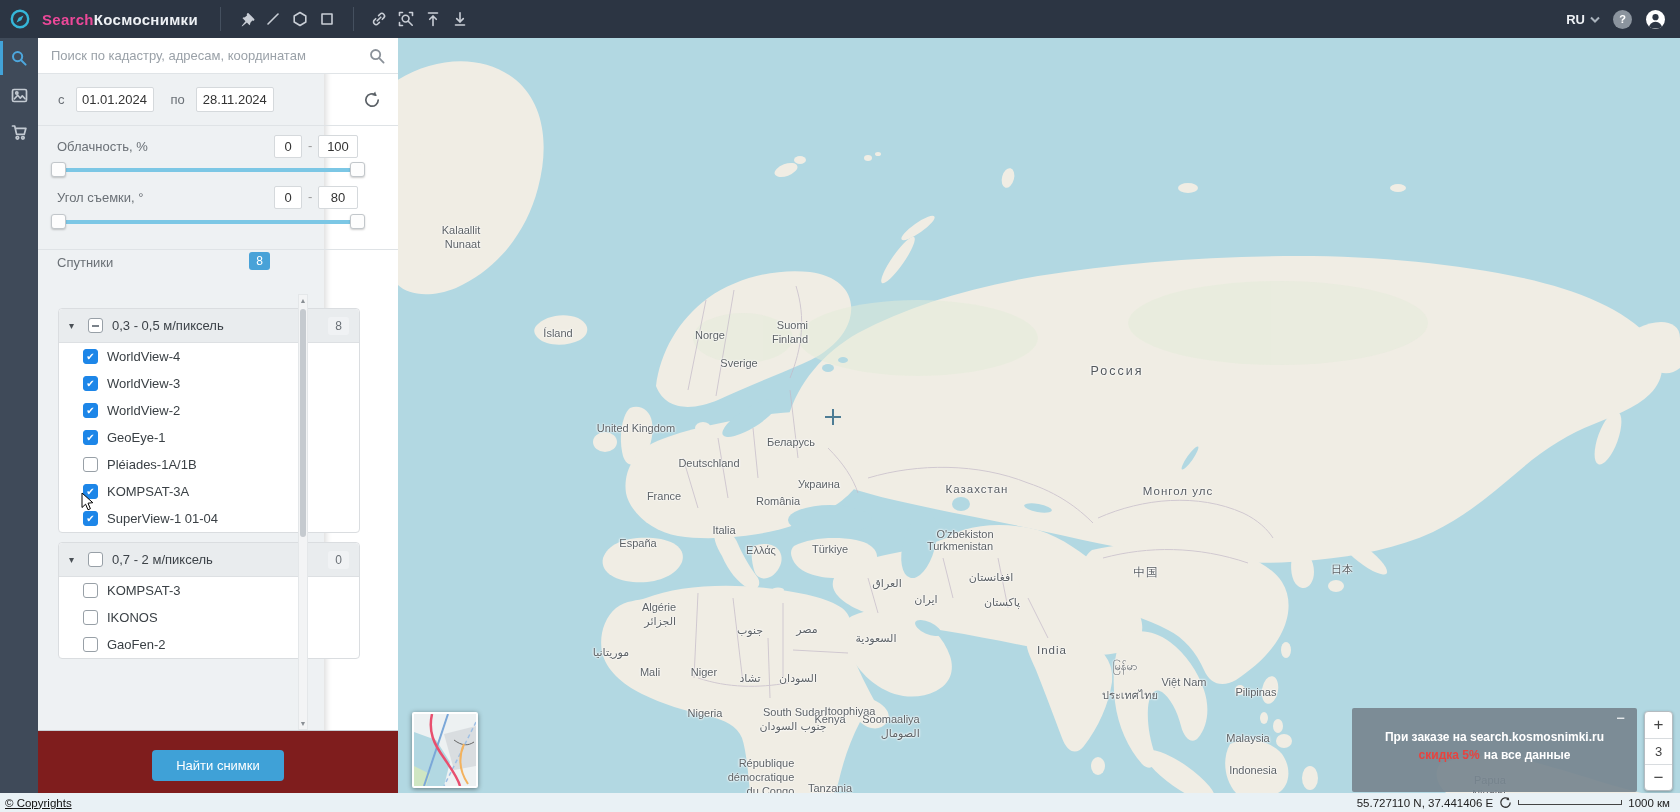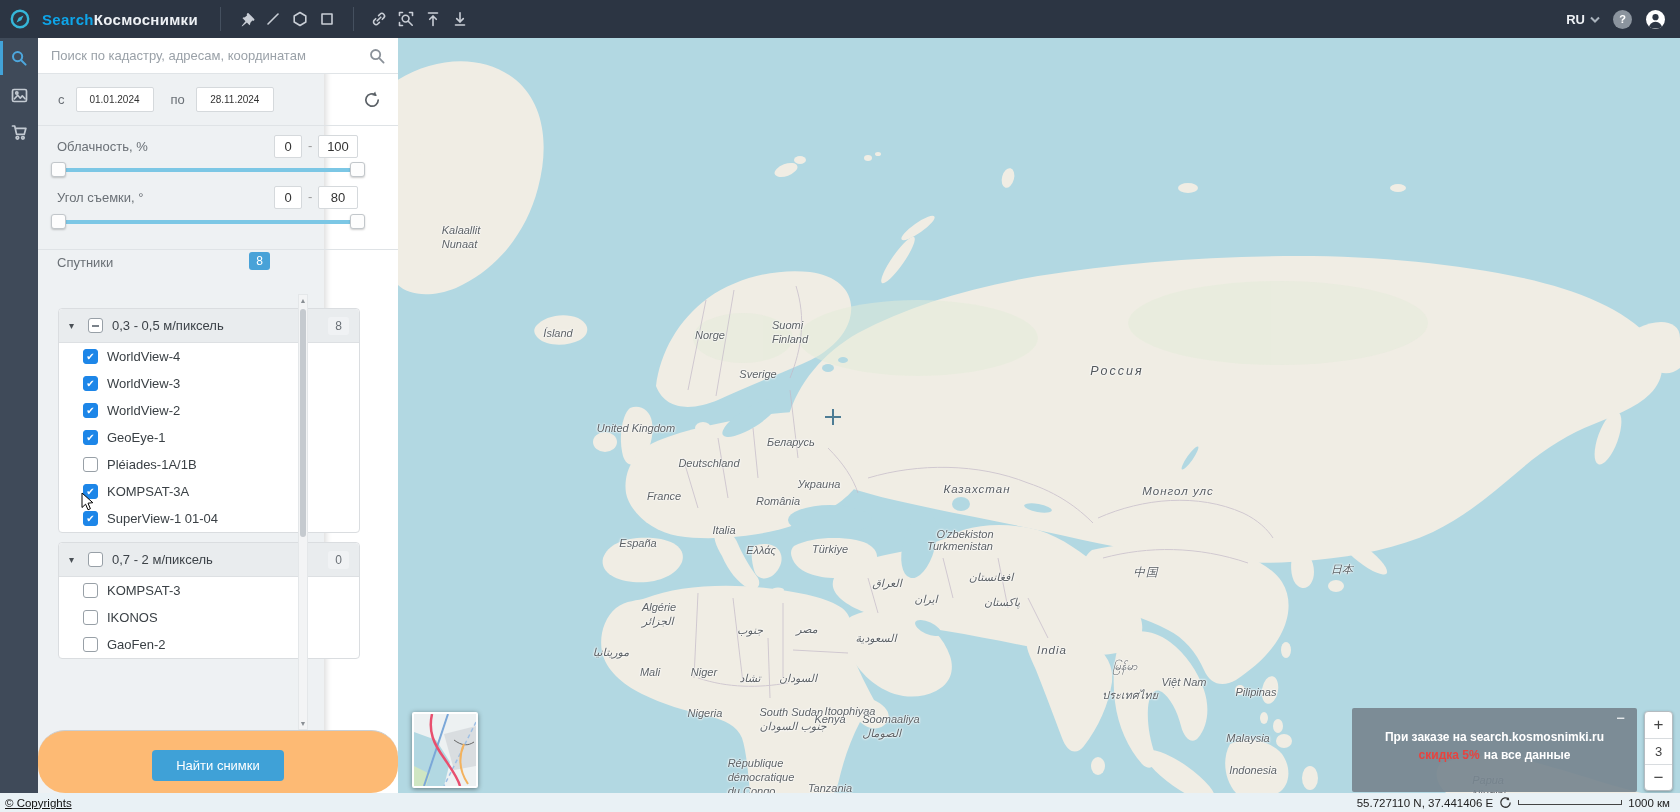--- a/index.html
+++ b/index.html
@@ -7,21 +7,21 @@
     --water:#b2d8e2; --land:#f0ede4; --notif:#77868f; --red:#e8433f; --badge:#48a2d8;
   }
   *{margin:0;padding:0;box-sizing:border-box;font-family:"Liberation Sans","DejaVu Sans",sans-serif;}
   html,body{width:1680px;height:812px;overflow:hidden;background:#fff;}
   body{position:relative;font-size:13px;color:#333;}
 
   
   .topbar{position:absolute;left:0;top:0;width:1680px;height:38px;background:var(--topbar);display:flex;align-items:center;z-index:40;}
   .logo{width:22px;height:22px;margin-left:9px;flex:none;}
   .brand{margin-left:11px;font-size:15px;font-weight:bold;letter-spacing:.3px;white-space:nowrap;}
-  .brand .b1{color:#0ea5e9;} .brand .b2{color:#eef1f5;}
+  .brand .b1{color:#ec4899;} .brand .b2{color:#eef1f5;}
   .tb-sep{width:1px;height:24px;background:#45505f;margin:0 12px;flex:none;}
   .tb-sep.s1{margin-left:22px;}
   .tbtn{width:27px;height:27px;display:flex;align-items:center;justify-content:center;flex:none;border-radius:3px;}
   .tbtn svg{stroke:#c9ced6;fill:none;stroke-width:1.6;stroke-linecap:round;stroke-linejoin:round;}
   .tb-right{margin-left:auto;display:flex;align-items:center;margin-right:14px;gap:13px;}
   .lang{color:#eef1f5;font-weight:bold;font-size:13px;display:flex;align-items:center;gap:5px;}
   .lang svg{stroke:#aab3bd;fill:none;stroke-width:2;}
   .help-btn{width:19px;height:19px;border-radius:50%;background:#8b949e;color:#fff;font-size:11px;font-weight:bold;display:flex;align-items:center;justify-content:center;}
   .user-btn{width:21px;height:21px;}
 
@@ -34,21 +34,21 @@
 
   
   .panel{position:absolute;left:38px;top:38px;width:286px;height:755px;background:#eef1f3;z-index:20;box-shadow:2px 0 6px rgba(0,0,0,.15);}
   .search-row{position:absolute;left:0;top:0;width:360px;height:36px;background:#fff;border-bottom:1px solid #e0e4e7;display:flex;align-items:center;}
   .search-row input{border:none;outline:none;flex:1;margin-left:13px;font-size:13px;color:#333;background:transparent;}
   .search-row input::placeholder{color:#9aa1a8;}
   .search-row .mag{flex:none;margin-right:12px;}
   .date-row{position:absolute;left:0;top:36px;width:360px;height:52px;display:flex;align-items:center;border-bottom:1px solid #dfe3e6;}
   .date-lbl{color:#6a7076;font-size:13px;}
   .date-row .l1{margin-left:20px;}
-  .date-inp{width:78px;height:25px;border:1px solid #d5d9dc;border-radius:2px;background:#fff;text-align:center;font-size:10px;color:#333;outline:none;margin-left:11px;}
+  .date-inp{width:78px;height:25px;border:1px solid #d5d9dc;border-radius:2px;background:#fff;text-align:center;font-size:13px;color:#333;outline:none;margin-left:11px;}
   .date-row .l2{margin-left:17px;}
   .reset-btn{margin-left:auto;margin-right:16px;width:20px;height:20px;}
   .filters{position:absolute;left:0;top:88px;width:360px;height:124px;border-bottom:1px solid #dfe3e6;}
   .f-label{position:absolute;left:19px;color:#6a7076;font-size:13px;}
   .f-min,.f-max{position:absolute;height:23px;border:1px solid #d5d9dc;border-radius:2px;background:#fff;text-align:center;font-size:13px;color:#333;outline:none;}
   .f-dash{position:absolute;color:#999;}
   .track{position:absolute;left:20px;width:300px;height:4px;border-radius:2px;background:#7cc7e5;}
   .handle{position:absolute;width:15px;height:15px;top:-6px;background:#fdfdfd;border:1px solid #c2c7cb;border-radius:3px;box-shadow:0 1px 2px rgba(0,0,0,.2);}
   .handle.h-l{left:-7px;} .handle.h-r{right:-7px;}
   .sat-title{position:absolute;left:19px;top:217px;color:#6a7076;font-size:13px;}
@@ -68,27 +68,27 @@
   .cb{width:15px;height:15px;border:1px solid #98a0a7;border-radius:3px;background:#fff;display:inline-flex;align-items:center;justify-content:center;flex:none;}
   .cb.checked{background:var(--cb);border-color:var(--cb);}
   .cb.checked::after{content:"✔";color:#fff;font-size:10px;line-height:1;}
   .cb.indeterminate::after{content:"";width:7px;height:2px;background:#7a828a;}
 
   .scrollbar{position:absolute;right:16px;top:256px;width:10px;height:436px;background:#f3f4f5;border:1px solid #e4e7e9;}
   .sb-arrow{position:absolute;left:0;width:8px;text-align:center;font-size:7px;color:#8a8f94;}
   .sb-up{top:2px;} .sb-down{bottom:2px;}
   .sb-thumb{position:absolute;left:1px;top:14px;width:6px;height:228px;background:#c5cacf;border-radius:3px;}
 
-  .panel-footer{position:absolute;left:0;bottom:0;width:360px;height:63px;background:#fdba74;border-top:1px solid #c9cfd4;border-radius:27px;}
+  .panel-footer{position:absolute;left:0;bottom:0;width:360px;height:63px;background:#7f1d1d;border-top:1px solid #c9cfd4;}
   .find-btn{position:absolute;left:50%;top:19px;transform:translateX(-50%);width:132px;height:31px;background:#3fa1d7;border:none;border-radius:4px;color:#fff;font-size:13px;}
 
   
   .map{position:absolute;left:398px;top:38px;width:1282px;height:755px;background:var(--water);overflow:hidden;}
   .map svg.geo{position:absolute;left:0;top:0;}
-  .map-label{position:absolute;transform:translate(-50%,-50%);color:#5d6266;font-size:11px;line-height:1.25;text-align:left;white-space:pre-line;text-shadow:0 0 2px #fff,0 0 2px #fff,0 0 3px #fff;pointer-events:none;font-style:italic;}
+  .map-label{position:absolute;transform:translate(-50%,-50%);color:#5d6266;font-size:11px;line-height:1.25;text-align:right;white-space:pre-line;text-shadow:0 0 2px #fff,0 0 2px #fff,0 0 3px #fff;pointer-events:none;}
   .map-label.md{font-size:11.5px;letter-spacing:1px;color:#565b60;}
   .map-label.lg{font-size:12.5px;letter-spacing:2px;color:#53585c;}
   .crosshair{position:absolute;left:435px;top:379px;width:16px;height:16px;transform:translate(-50%,-50%);}
   .crosshair::before,.crosshair::after{content:"";position:absolute;background:#4d7c94;}
   .crosshair::before{left:7px;top:0;width:2px;height:16px;}
   .crosshair::after{left:0;top:7px;width:16px;height:2px;}
 
   .minimap{position:absolute;left:14px;bottom:5px;width:66px;height:76px;background:#eef2f3;border:2px solid #fff;border-radius:2px;box-shadow:0 1px 5px rgba(0,0,0,.45);}
 
   .notif{position:absolute;right:43px;bottom:1px;width:285px;height:84px;background:rgba(119,134,143,.92);color:#fff;text-align:center;border-radius:2px;}
@@ -448,21 +448,21 @@
     </g>
   </svg>
 
   <div id="map-labels">
       <span class="map-label" style="left: 63px; top: 200px;">Kalaallit
 Nunaat</span>
       <span class="map-label" style="left: 160px; top: 296px;">Ísland</span>
       <span class="map-label" style="left: 312px; top: 298px;">Norge</span>
       <span class="map-label" style="left: 392px; top: 295px;">Suomi
 Finland</span>
-      <span class="map-label" style="left: 360px; top: 326px; margin-top: 11px;">Sverige</span>
+      <span class="map-label" style="left: 341px; top: 326px;">Sverige</span>
       <span class="map-label lg" style="left: 719px; top: 334px;">Россия</span>
       <span class="map-label" style="left: 238px; top: 391px;">United Kingdom</span>
       <span class="map-label" style="left: 393px; top: 405px;">Беларусь</span>
       <span class="map-label" style="left: 311px; top: 426px;">Deutschland</span>
       <span class="map-label" style="left: 421px; top: 447px;">Украина</span>
       <span class="map-label" style="left: 266px; top: 459px;">France</span>
       <span class="map-label" style="left: 380px; top: 464px;">România</span>
       <span class="map-label md" style="left: 579px; top: 451px;">Казахстан</span>
       <span class="map-label md" style="left: 780px; top: 453px;">Монгол улс</span>
       <span class="map-label" style="left: 326px; top: 493px;">Italia</span>

